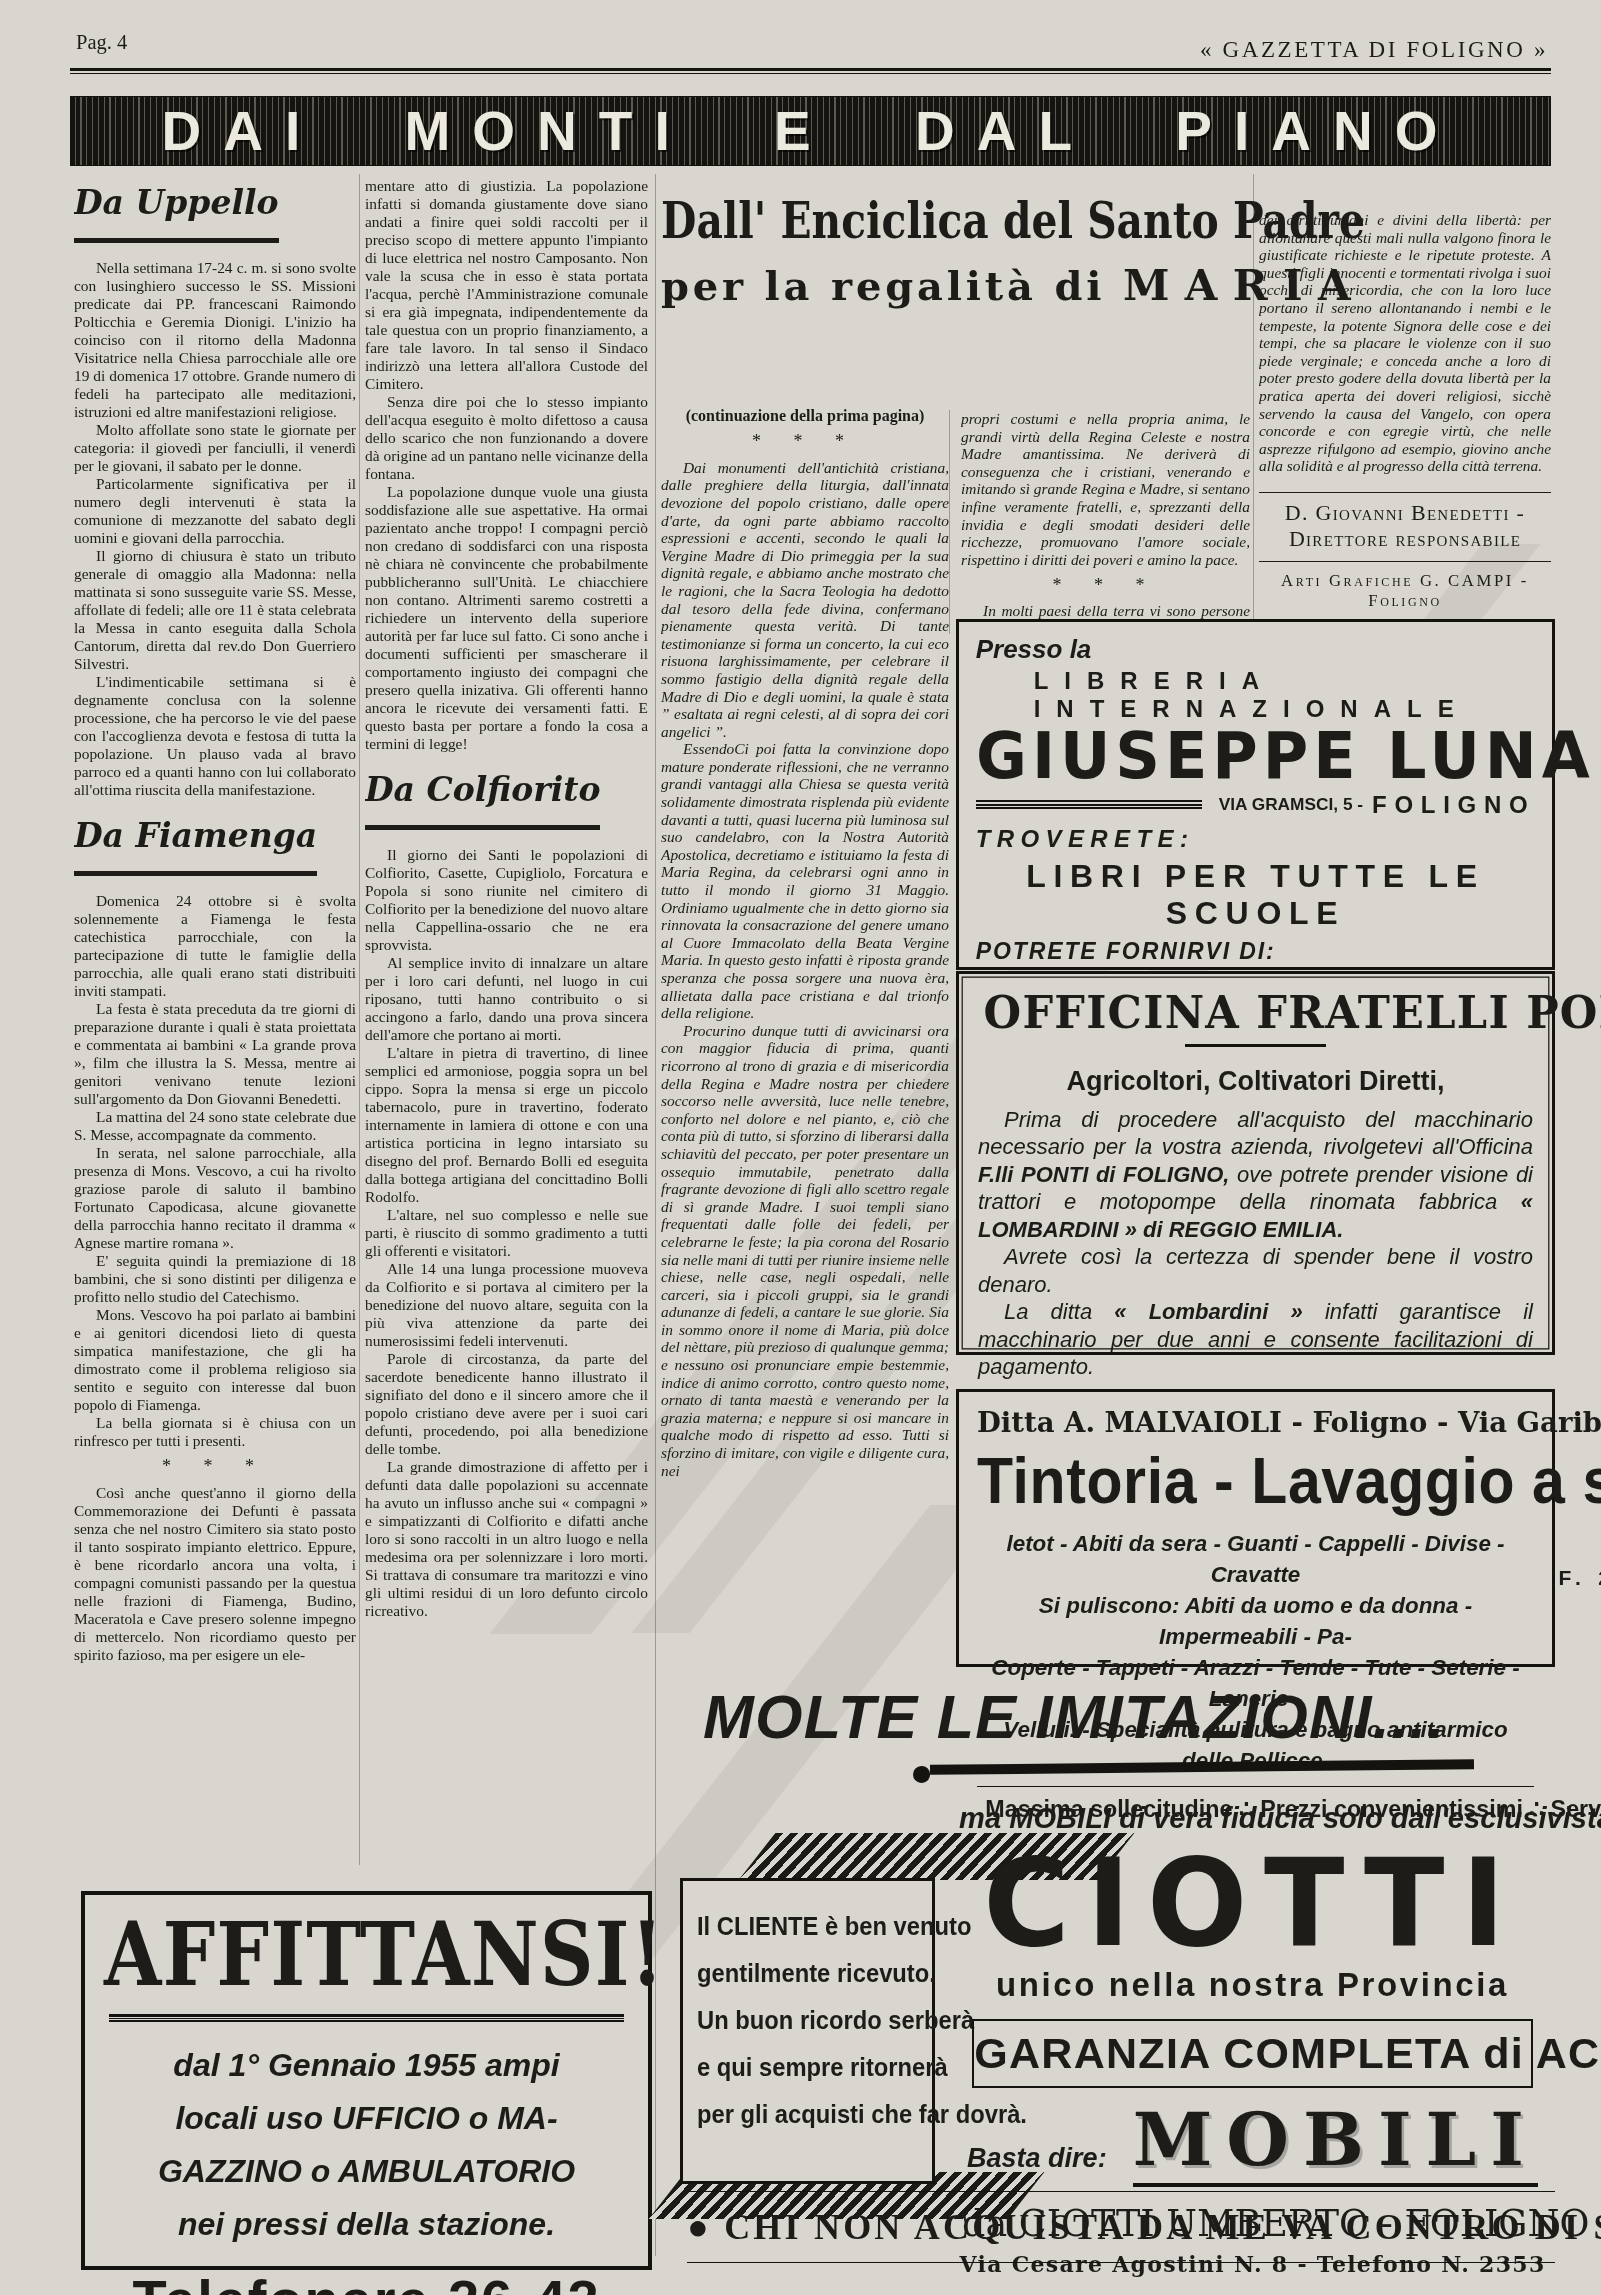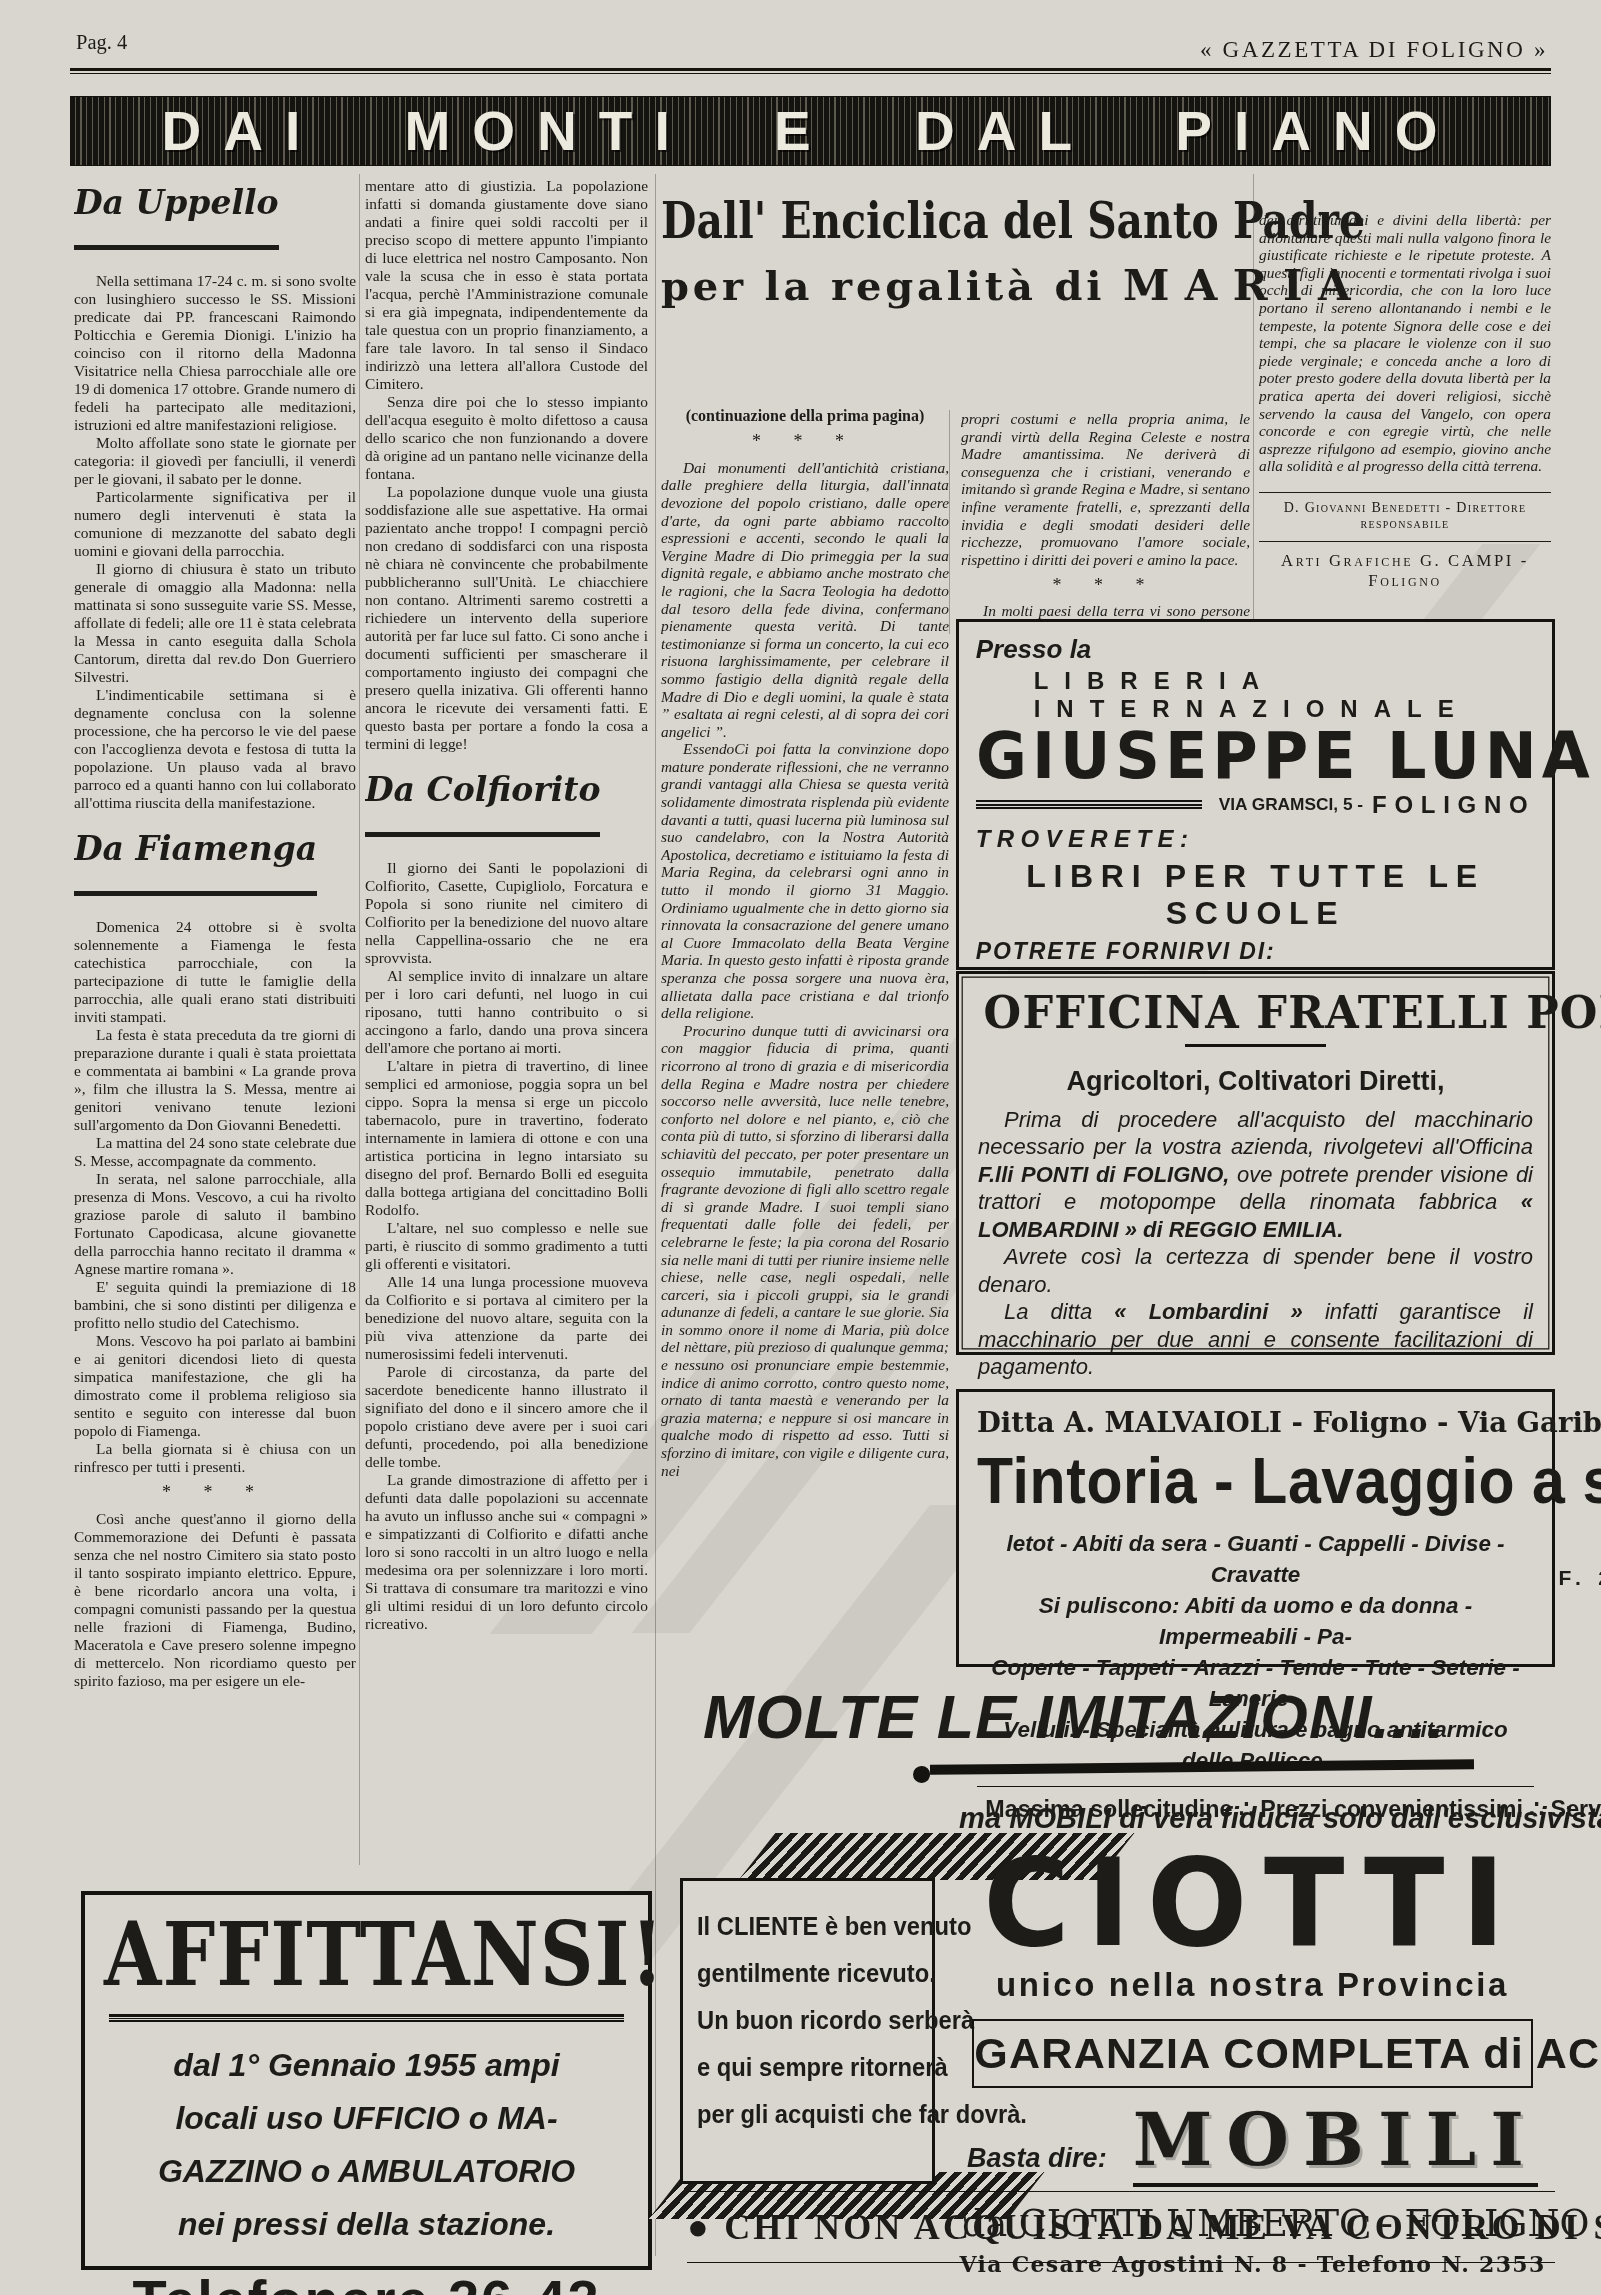--- a/index.html
+++ b/index.html
@@ -38,37 +38,37 @@
 
   
   .vsep{position:absolute;width:1.3px;background:var(--rule);opacity:.45;}
 
   
   .col{position:absolute;overflow:hidden;}
   .col p{margin:0;text-indent:22px;font-size:15.4px;line-height:18px;text-align:justify;}
   .col p.noindent{text-indent:0;}
   .art-title{
     display:inline-block;font-family:"DejaVu Serif",serif;font-style:italic;font-weight:bold;
-    font-size:33px;line-height:1;margin:9px 0 22px 0;padding-bottom:26px;
+    font-size:33px;line-height:1;margin:9px 0 16px 0;padding-bottom:19px;
     border-bottom:5.8px solid var(--ink);
   }
   .stars{text-align:center;font-size:18px;letter-spacing:14px;margin:6.4px 0;text-indent:0;}
 
   
   .enc-t1{position:absolute;left:661px;top:190px;white-space:nowrap;
     font-family:"DejaVu Serif",serif;font-weight:bold;font-size:51px;
     transform:scaleX(.80);transform-origin:left center;}
   .enc-t2{position:absolute;left:661px;top:261px;white-space:nowrap;
     font-family:"DejaVu Serif",serif;font-weight:bold;font-size:40px;letter-spacing:3.8px;}
   .enc-t2 .maria{letter-spacing:15.4px;font-size:42px;}
   .enc-cont{text-align:center;font-weight:bold;font-size:16px;text-indent:0;margin-bottom:3.8px;}
   .ital p{font-style:italic;font-size:15.4px;line-height:17.6px;}
   .sig-rule{border:none;border-top:1.9px solid var(--ink);margin:16.7px 0 0 0;}
   .sig-rule.thin{border-top-width:1.3px;margin-top:9px;}
-  .sig{font-variant:small-caps;font-size:14px;text-align:center;margin-top:7.7px;letter-spacing:1.3px;}
+  .sig{font-variant:small-caps;font-size:22px;text-align:center;margin-top:7.7px;letter-spacing:1.3px;}
   .sig2{font-variant:small-caps;font-size:16.7px;text-align:center;margin-top:9px;letter-spacing:2.6px;}
 
   
   .adbox{position:absolute;border:3.2px solid #15130f;background:var(--paper);box-sizing:border-box;}
   .sans{font-family:"Liberation Sans",sans-serif;}
 
   
   .aff{left:81px;top:1891px;width:571px;height:379px;border-width:4.5px;padding:13px 19px;text-align:center;}
   .aff-title{font-family:"DejaVu Serif",serif;font-weight:bold;font-size:74px;line-height:1.05;
     transform:scaleY(1.2);transform-origin:center top;letter-spacing:1.3px;}

